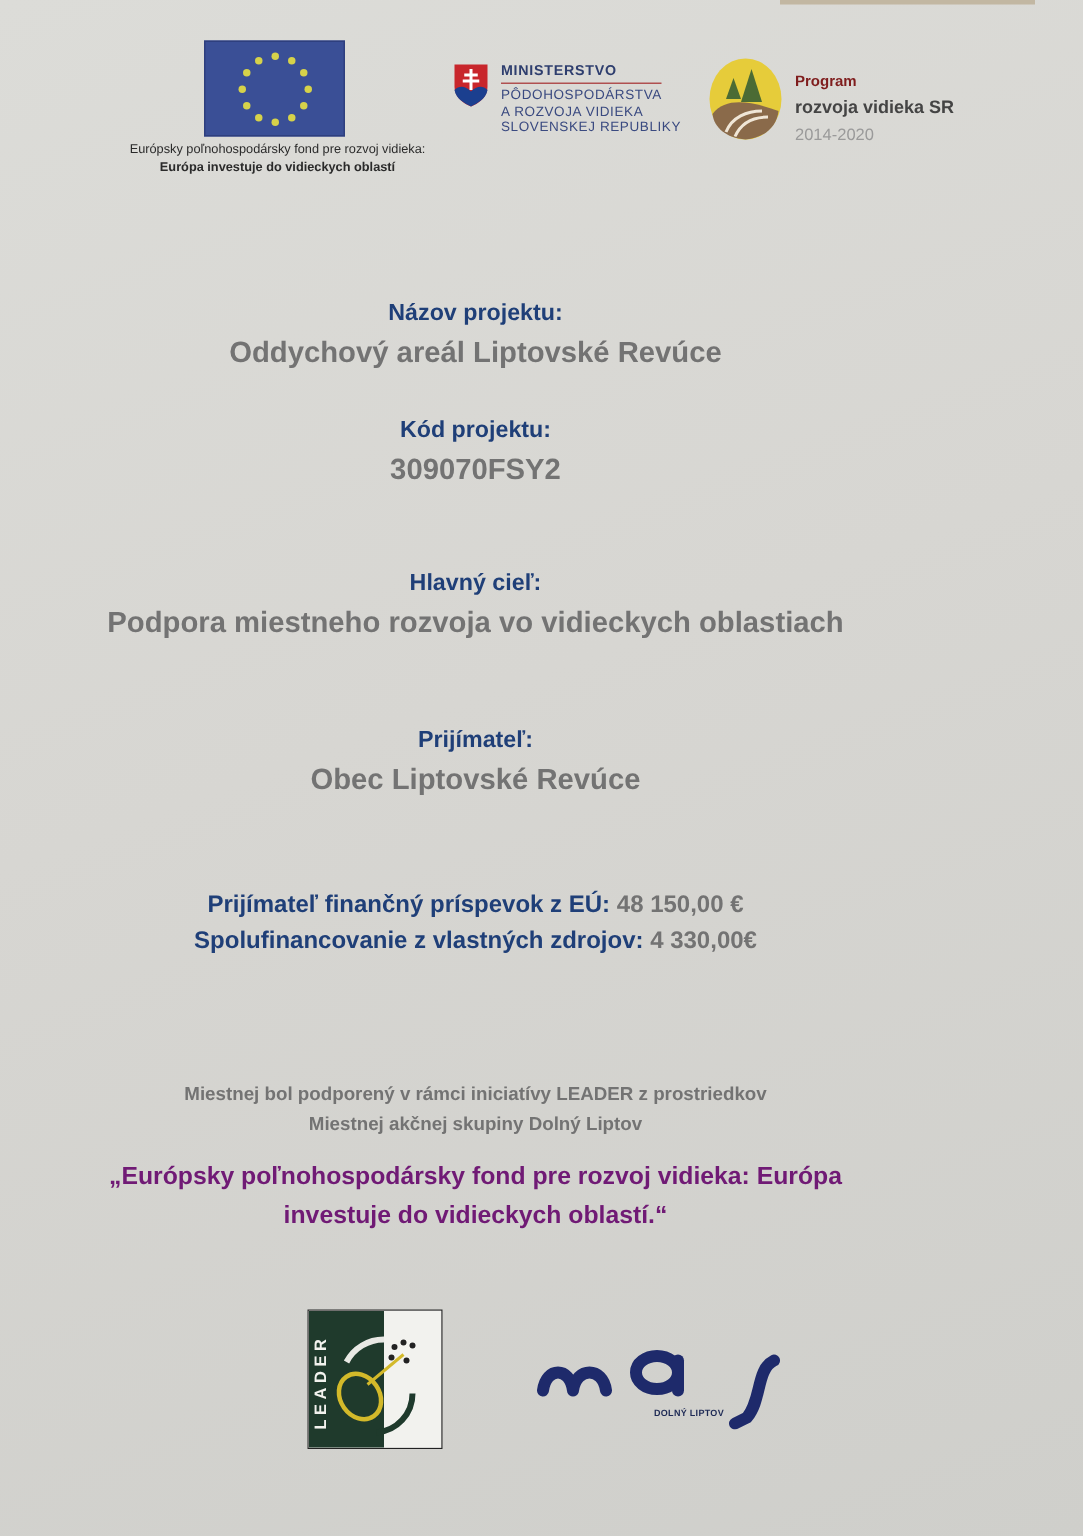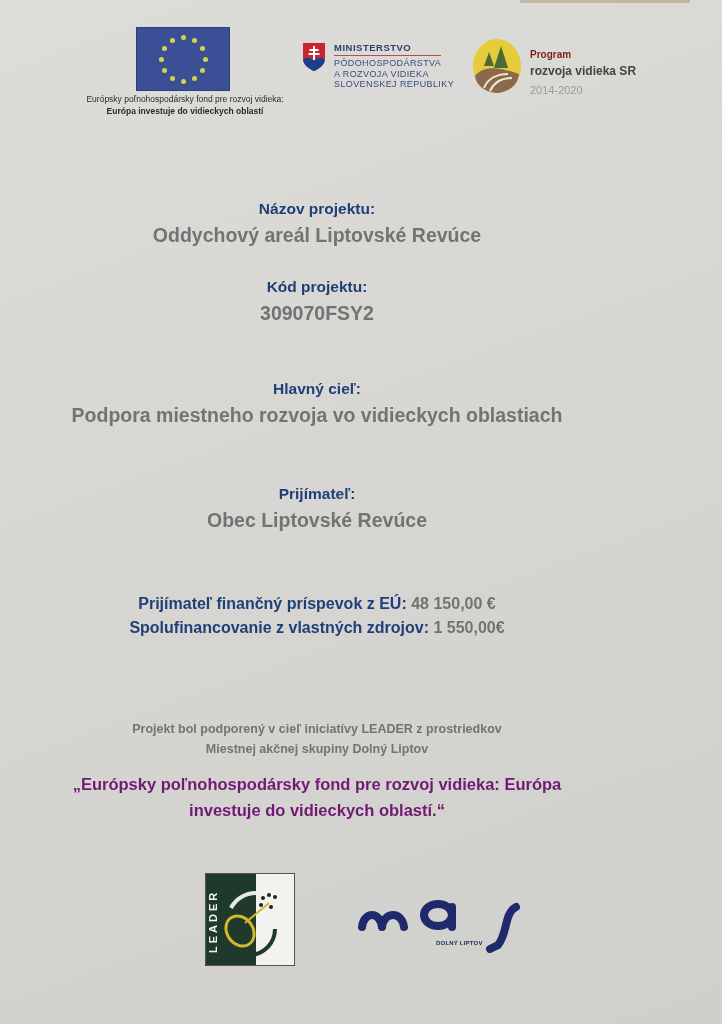--- a/index.html
+++ b/index.html
@@ -114,26 +114,26 @@
 <div class="abs center label blue" style="top:485px">Prijímateľ:</div>
 <div class="abs center value red" style="top:509px">Obec Liptovské Revúce</div>
 
 <div class="abs center fin" style="top:592px">
   <div>
     <span class="blue">Prijímateľ finančný príspevok z EÚ:</span>
     <span class="red">48 150,00 €</span>
   </div>
   <div>
     <span class="blue">Spolufinancovanie z vlastných zdrojov:</span>
-    <span class="red">1 550,00€</span>
+    <span class="red">4 330,00€</span>
   </div>
 </div>
 
 <div class="abs center leader-note red" style="top:719px">
-  <div>Projekt bol podporený v cieľ iniciatívy LEADER z prostriedkov</div>
+  <div>Miestnej bol podporený v rámci iniciatívy LEADER z prostriedkov</div>
   <div>Miestnej akčnej skupiny Dolný Liptov</div>
 </div>
 
 <div class="abs center motto navy" style="top:771px">
   <div>„Európsky poľnohospodársky fond pre rozvoj vidieka: Európa</div>
   <div>investuje do vidieckych oblastí.“</div>
 </div>
 
 <svg class="abs leader-logo" viewBox="0 0 90 93">
   <rect x="0" y="0" width="90" height="93" fill="#f2f2ee" stroke="#222" stroke-width="1.5"></rect>

